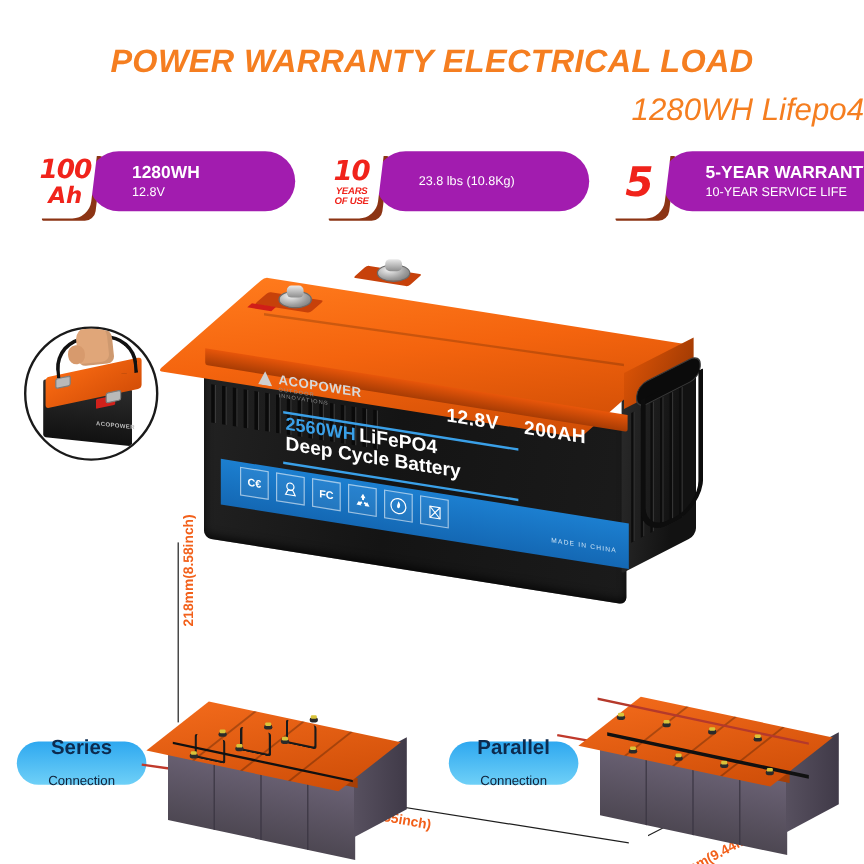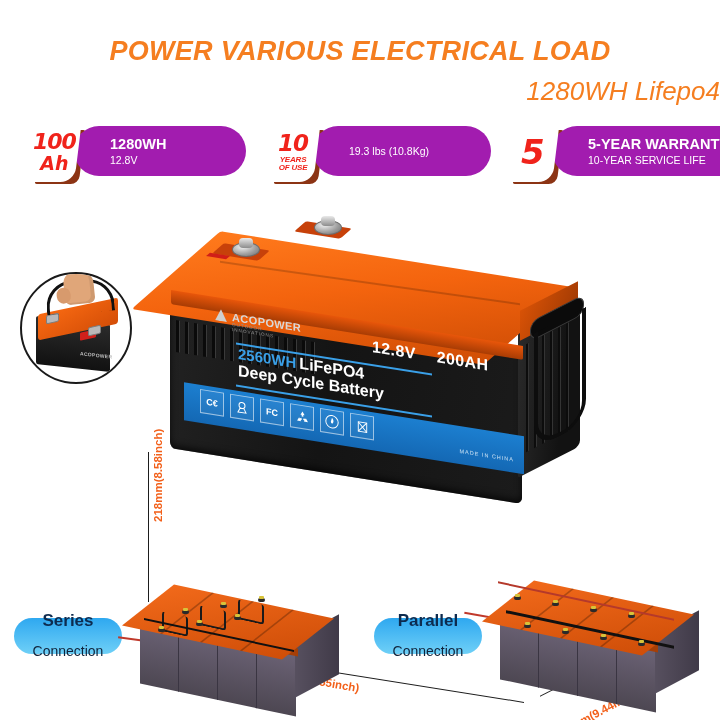--- a/index.html
+++ b/index.html
@@ -261,21 +261,21 @@
 
   
   .conn{position:absolute;left:0;top:560px;width:644px;height:160px;}
   .cap{
     position:absolute;height:36px;width:108px;border-radius:18px;
     background:linear-gradient(180deg,#2EA8F0,#6FD0F7);
     display:flex;flex-direction:column;align-items:center;justify-content:center;
     color:#0a2a4a;
   }
   .cap .c1{font-size:17px;font-weight:bold;line-height:1;color:#0d2b4f;}
-  .cap .c2{font-size:14px;line-height:1.2;margin-top:14px;color:#10233b;}
+  .cap .c2{font-size:11px;line-height:1.2;margin-top:14px;color:#10233b;}
   #cap-series{left:14px;top:58px;}
   #cap-parallel{left:374px;top:58px;}
 
   .bank{position:absolute;width:210px;height:116px;}
   #bank-series{left:132px;top:30px;}
   #bank-parallel{left:492px;top:26px;}
   .bank .front{
     position:absolute;left:8px;top:48px;width:156px;height:62px;
     background:linear-gradient(180deg,#6b6275,#4d4752);transform:skewY(12deg);
   }
@@ -298,21 +298,21 @@
   .bank .nut{position:absolute;width:7px;height:4px;background:#2a2a2a;border-radius:2px;}
   .bank .nut b{position:absolute;left:1px;top:-2px;width:5px;height:3px;background:#d8c33a;border-radius:1px;display:block;}
   .bank .leadred{position:absolute;height:2px;background:#C0392B;}
   .bank .leadblk{position:absolute;height:2px;background:#111;}
 </style>
 </head>
 <body>
 
 <div class="page">
 
-  <div class="headline">POWER VARIOUS ELECTRICAL LOAD</div>
+  <div class="headline">POWER WARRANTY ELECTRICAL LOAD</div>
   <div class="subhead">1280WH   Lifepo4</div>
 
   <div class="badges">
 
     <div class="badge" id="badge-capacity">
       <div class="shadowtab"></div>
       <div class="pill">
         <div class="t1">1280WH</div>
         <div class="t2">12.8V</div>
       </div>
@@ -320,21 +320,21 @@
         <div class="inner">
           <div class="num big">100</div>
           <div class="num small">Ah</div>
         </div>
       </div>
     </div>
 
     <div class="badge" id="badge-life">
       <div class="shadowtab"></div>
       <div class="pill">
-        <div class="t2">19.3 lbs (10.8Kg)</div>
+        <div class="t2">23.8 lbs (10.8Kg)</div>
       </div>
       <div class="tab">
         <div class="inner">
           <div class="num big">10</div>
           <div class="lbl">YEARS</div>
           <div class="lbl2">OF USE</div>
         </div>
       </div>
     </div>
 

